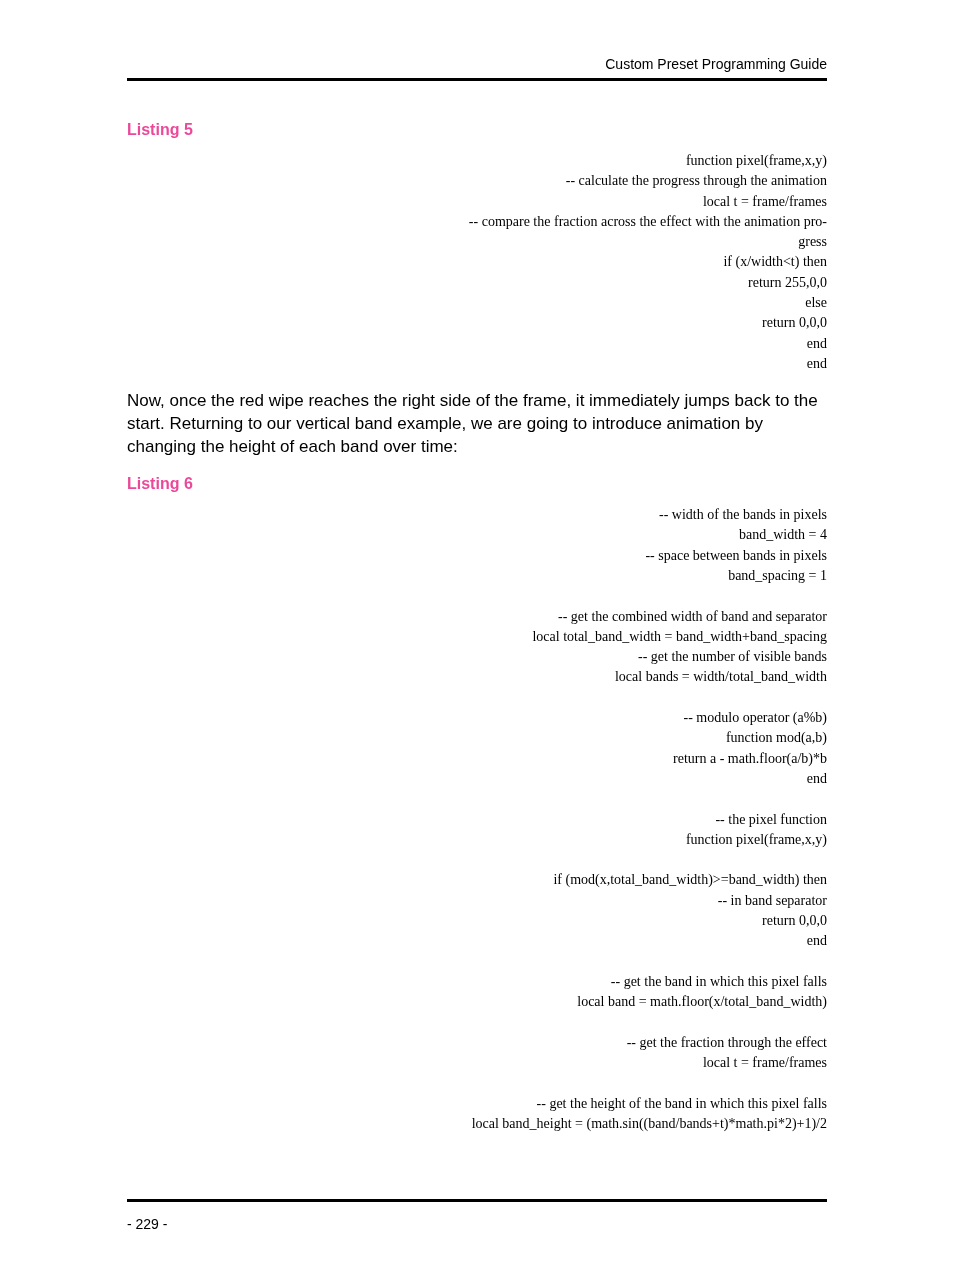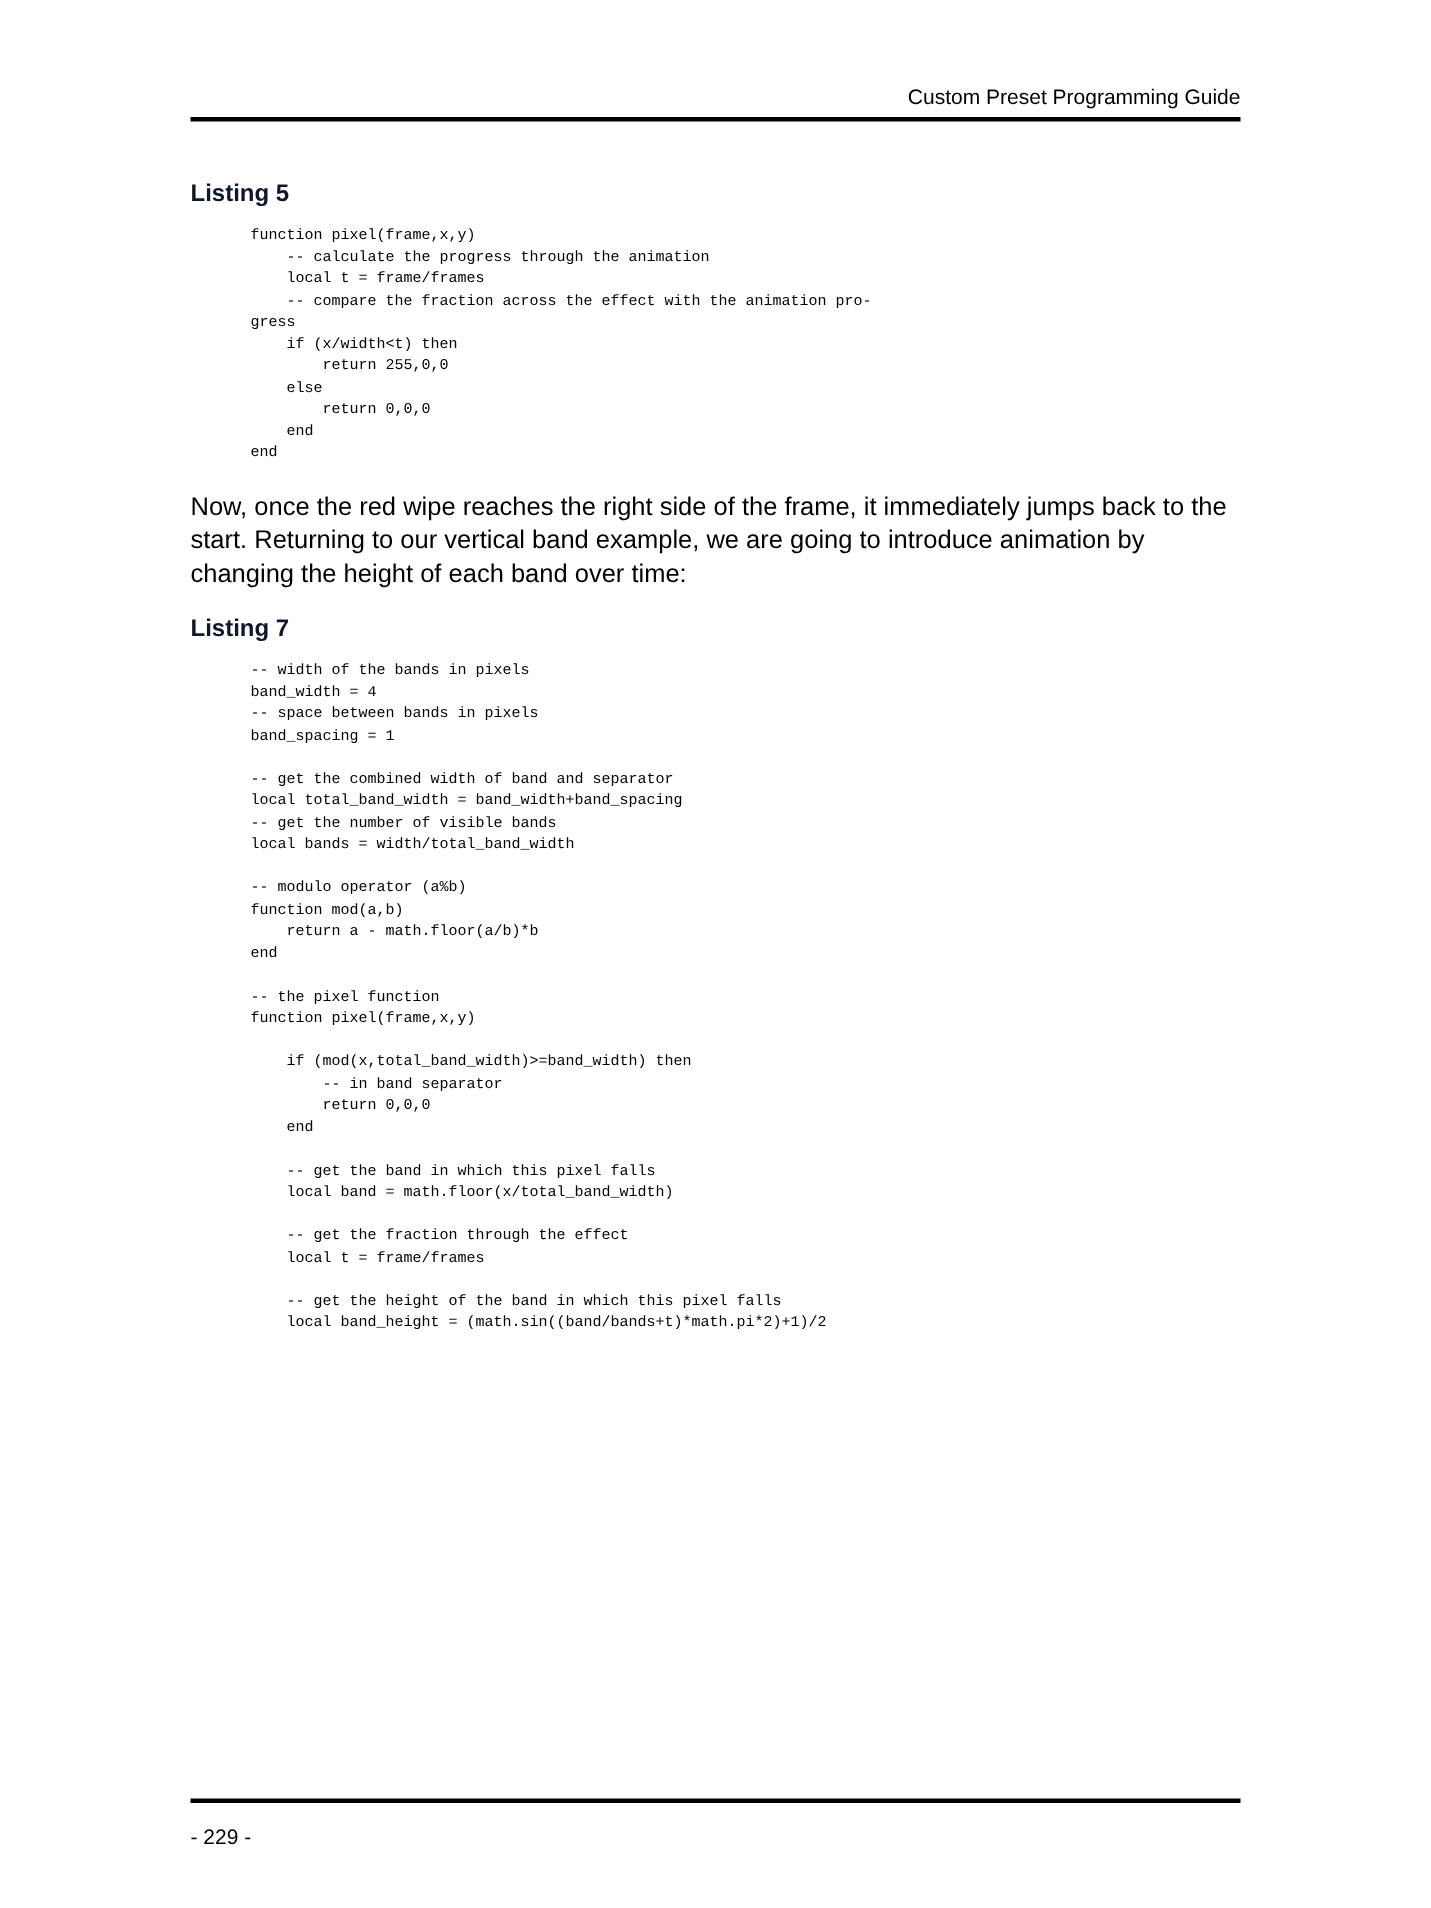--- a/index.html
+++ b/index.html
@@ -28,31 +28,32 @@
     color: #000;
   }
   .top-rule {
     border: 0;
     border-top: 3px solid #000;
     margin: 0 0 40px 0;
   }
   .listing-heading {
     font-size: 16px;
     font-weight: bold;
-    color: #0f172a;
+    color: #ec4899;
     margin: 0 0 12px 0;
   }
   .code-block {
-    font-family: Liberation Mono, monospace;
-    font-size: 10px;
+    font-family: Liberation Serif, serif;
+    font-size: 14px;
     line-height: 1.45;
     white-space: pre-wrap;
     word-wrap: break-word;
     color: #000;
     margin: 0 0 16px 40px;
+    text-align: right;
   }
   .body-text {
     font-size: 17px;
     line-height: 1.35;
     margin: 0 0 16px 0;
   }
   .footer {
     position: absolute;
     left: 76px;
     right: 76px;
@@ -87,21 +88,21 @@
 gress
     if (x/width&lt;t) then
         return 255,0,0
     else
         return 0,0,0
     end
 end</pre>
 
   <p class="body-text">Now, once the red wipe reaches the right side of the frame, it immediately jumps back to the start. Returning to our vertical band example, we are going to introduce animation by changing the height of each band over time:</p>
 
-  <h3 class="listing-heading">Listing 7</h3>
+  <h3 class="listing-heading">Listing 6</h3>
 
   <pre class="code-block">-- width of the bands in pixels
 band_width = 4
 -- space between bands in pixels
 band_spacing = 1
 
 -- get the combined width of band and separator
 local total_band_width = band_width+band_spacing
 -- get the number of visible bands
 local bands = width/total_band_width

